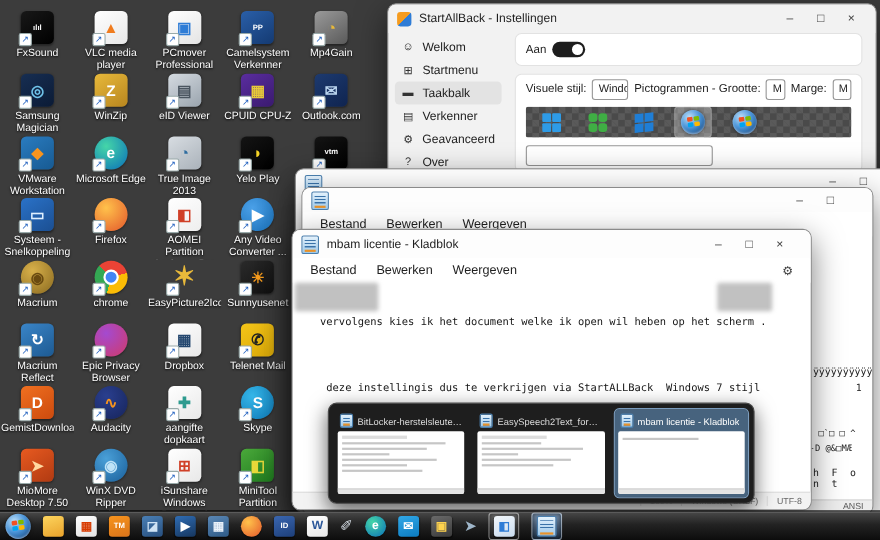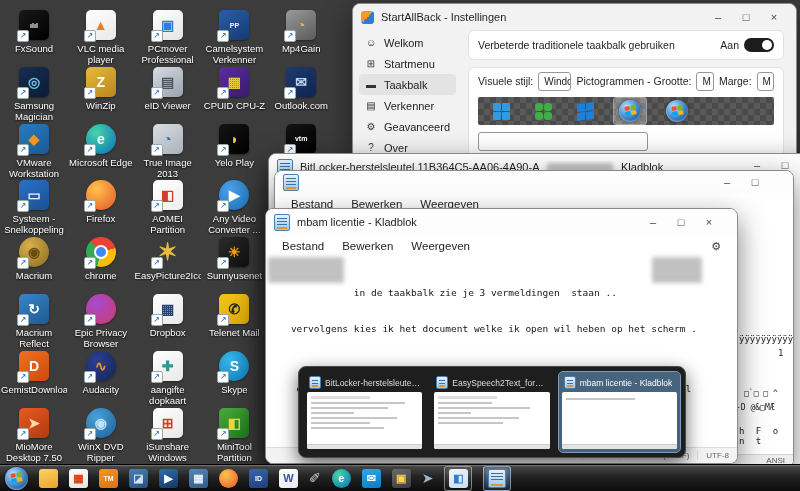--- a/index.html
+++ b/index.html
@@ -406,21 +406,20 @@
             <span>Geavanceerd</span>
           </div>
           <div class="sab-item">
             <span class="sic">?</span>
             <span>Over</span>
           </div>
         </div>
       <div id="sab-main">
         <div class="card">
           <div class="rowf" style="height:22px;">
-            <span style="flex:1;overflow:hidden;">Verbeterde traditionele taakbalk gebruiken</span>
             <span>Aan</span>
             <span class="toggle"></span>
           </div>
         </div>
         <div class="card" style="padding-bottom:5px;">
           <div class="rowf" style="height:20px;">
             <span>Visuele stijl:</span>
             <span class="select" style="width:86px;">
               <span>Windows 7</span>
             </span>
@@ -488,25 +487,20 @@
 
           </div>
         </div>
       </div>
     </div>
   </div>
 
   <div class="win" id="win-bitlocker" style="z-index:3">
     <div class="tbar">
       <span class="np-ico"></span>
-      <span class="ttl">
-        <span>BitLocker-herstelsleutel 11B364C5-AA06-4A90-A</span>
-        <span class="redact" style="position:relative;display:inline-block;width:66px;height:9px;top:1px;margin:0 5px;"></span>
-        <span>Kladblok</span>
-      </span>
       <span class="wctl" style="position:absolute;right:14px;top:5px;">
         <span>–</span>
         <span>□</span>
       </span>
     </div>
   </div>
 
   <div class="win" id="win-easyspeech" style="z-index:4">
     <div class="tbar" style="height:22px;">
       <span class="np-ico"></span>
@@ -540,21 +534,20 @@
         <span>×</span>
       </span>
     </div>
     <div class="menubar">
       <span>Bestand</span>
       <span>Bewerken</span>
       <span>Weergeven</span>
       <span class="gear">⚙</span>
     </div>
     <div id="mbam-text">
-      <div>               in de taakbalk zie je 3 vermeldingen  staan ..</div>
       <div>    vervolgens kies ik het document welke ik open wil heben op het scherm .</div>
       <div></div>
       <div>     deze instellingis dus te verkrijgen via StartALLBack  Windows 7 stijl</div>
       <div class="redact" style="left:2px;top:0px;width:76px;height:26px;"></div>
       <div class="redact" style="left:386px;top:0px;width:50px;height:26px;"></div>
     </div>
     <div class="statusbar">
       <b>100%</b>
       <b>Windows (CRLF)</b>
       <b>UTF-8</b>

